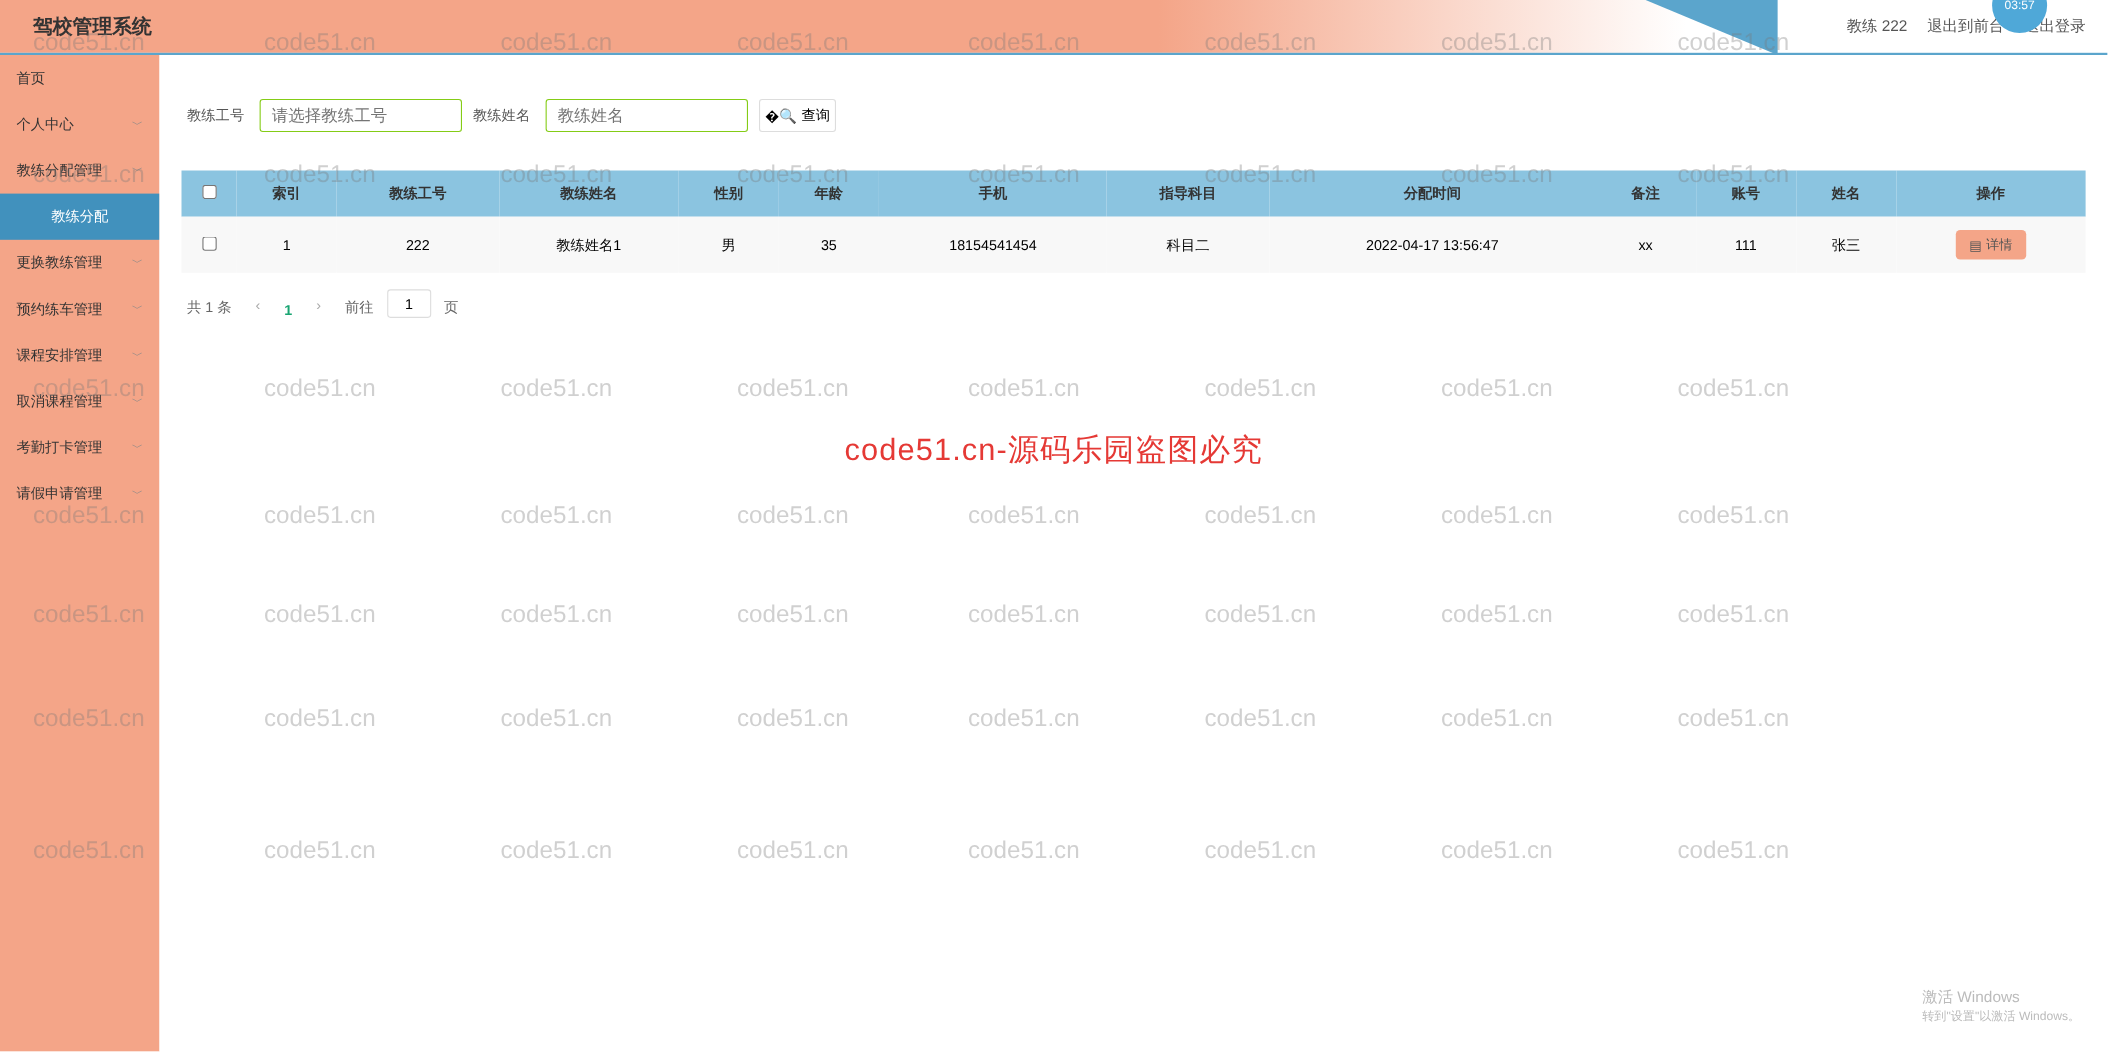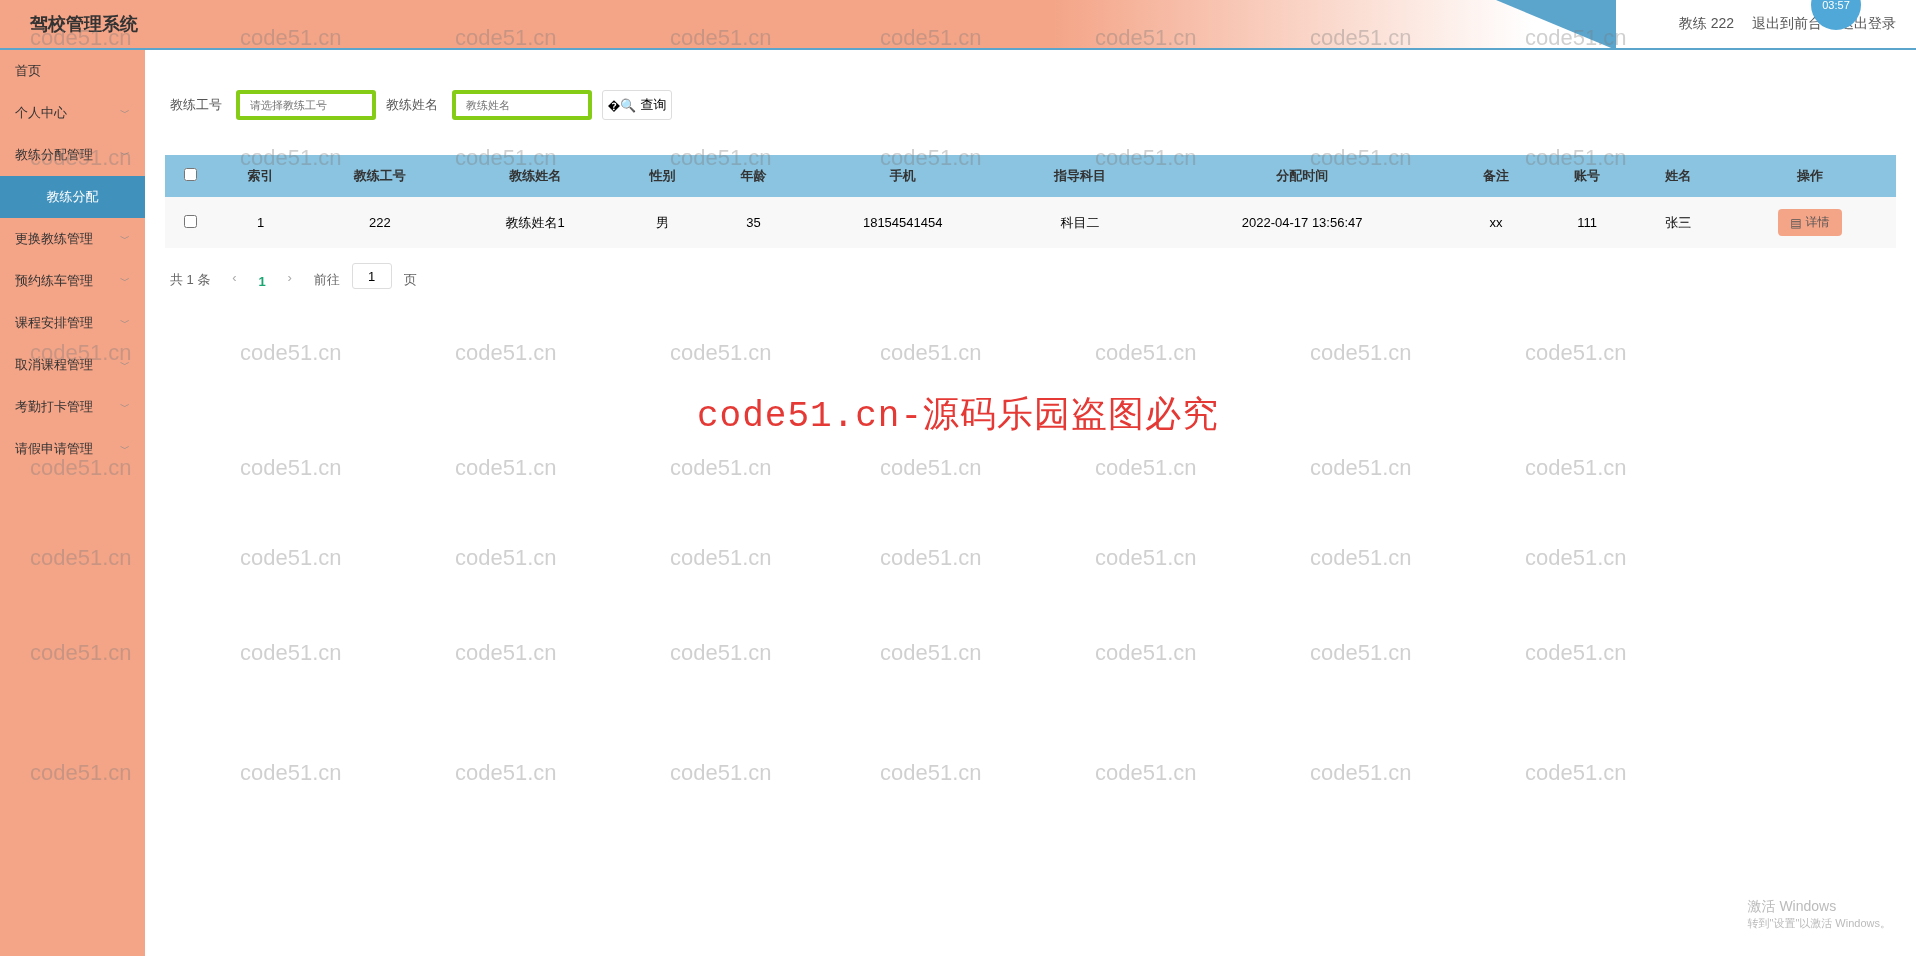--- a/index.html
+++ b/index.html
@@ -18,37 +18,37 @@
     .sidebar-item { height: 42px; display: flex; align-items: center; padding: 0 15px; font-size: 13px; cursor: pointer; justify-content: space-between; }
     .sidebar-item.active-sub { background: #4191bd; color: #fff; justify-content: center; }
     .chevron { font-size: 10px; color: #888; }
 
     .main { flex: 1; padding: 15px 20px; background: #fff; overflow: auto; }
     .breadcrumb-bar { background: #5ba5cc; color: #fff; padding: 12px 20px; font-size: 13px; border-radius: 2px; border: 1px dashed #4191bd; }
     .breadcrumb-bar .sep { margin: 0 8px; color: #d0e5f0; }
 
     .search-bar { display: flex; align-items: center; gap: 10px; padding: 25px 5px 15px; font-size: 13px; color: #555; }
     .search-bar label { margin-right: 4px; }
-    .search-bar input { height: 30px; width: 140px; border: 4px solid #84cc16; border-radius: 3px; padding: 0 10px; font-size: 11px; }
+    .search-bar input { height: 30px; width: 184px; border: 1px solid #84cc16; border-radius: 3px; padding: 0 10px; font-size: 15px; }
     .search-bar .query-btn { height: 30px; width: 70px; border: 1px solid #ddd; background: #fff; border-radius: 3px; cursor: pointer; font-size: 13px; display: inline-flex; align-items: center; justify-content: center; gap: 4px; }
 
     .table-wrap { margin-top: 20px; }
     table { width: 100%; border-collapse: collapse; font-size: 13px; }
     thead { background: #8bc4e0; color: #333; }
     th, td { padding: 12px 8px; text-align: center; }
     th:first-child, td:first-child { width: 50px; }
     tbody tr { background: #f8f8f8; }
     .detail-btn { display: inline-flex; align-items: center; gap: 4px; background: #f4a588; color: #555; border: none; border-radius: 4px; padding: 5px 12px; font-size: 12px; cursor: pointer; }
 
     .pagination { display: flex; align-items: flex-end; gap: 12px; padding: 15px 5px; font-size: 13px; color: #666; }
     .pagination .page-btn { width: 24px; height: 24px; display: inline-flex; align-items: center; justify-content: center; cursor: pointer; color: #aaa; }
     .pagination .page-num { color: #19a572; font-weight: bold; }
     .pagination input { width: 40px; height: 26px; border: 1px solid #ddd; border-radius: 3px; text-align: center; font-size: 13px; }
 
-    .watermark-center { position: absolute; top: 390px; left: 50%; transform: translateX(-50%); font-size: 36px; font-family: Liberation Mono, monospace; color: #e53935; pointer-events: none; letter-spacing: 1px; }
+    .watermark-center { position: absolute; top: 390px; left: 50%; transform: translateX(-50%); font-size: 28px; font-family: Liberation Sans, sans-serif; color: #e53935; pointer-events: none; letter-spacing: 1px; }
     .watermark-grid { position: absolute; inset: 0; pointer-events: none; }
     .watermark-grid span { position: absolute; color: rgba(120,120,120,0.35); font-size: 22px; font-family: sans-serif; }
 
     .activate { position: absolute; bottom: 25px; right: 25px; color: #bbb; font-size: 14px; text-align: left; }
     .activate .sub { font-size: 11px; }
   </style>
 </head>
 <body>
 
 <div class="header">

